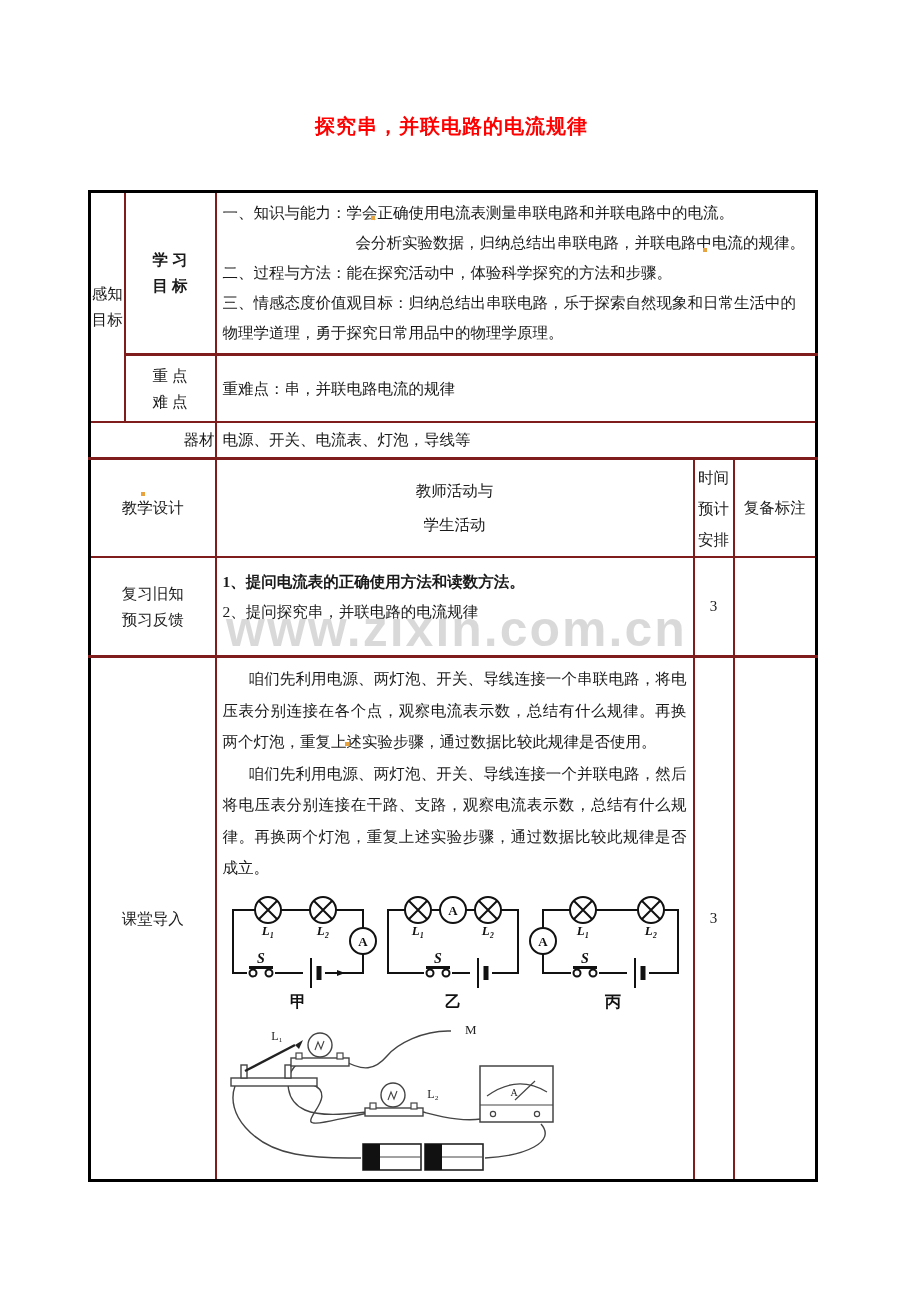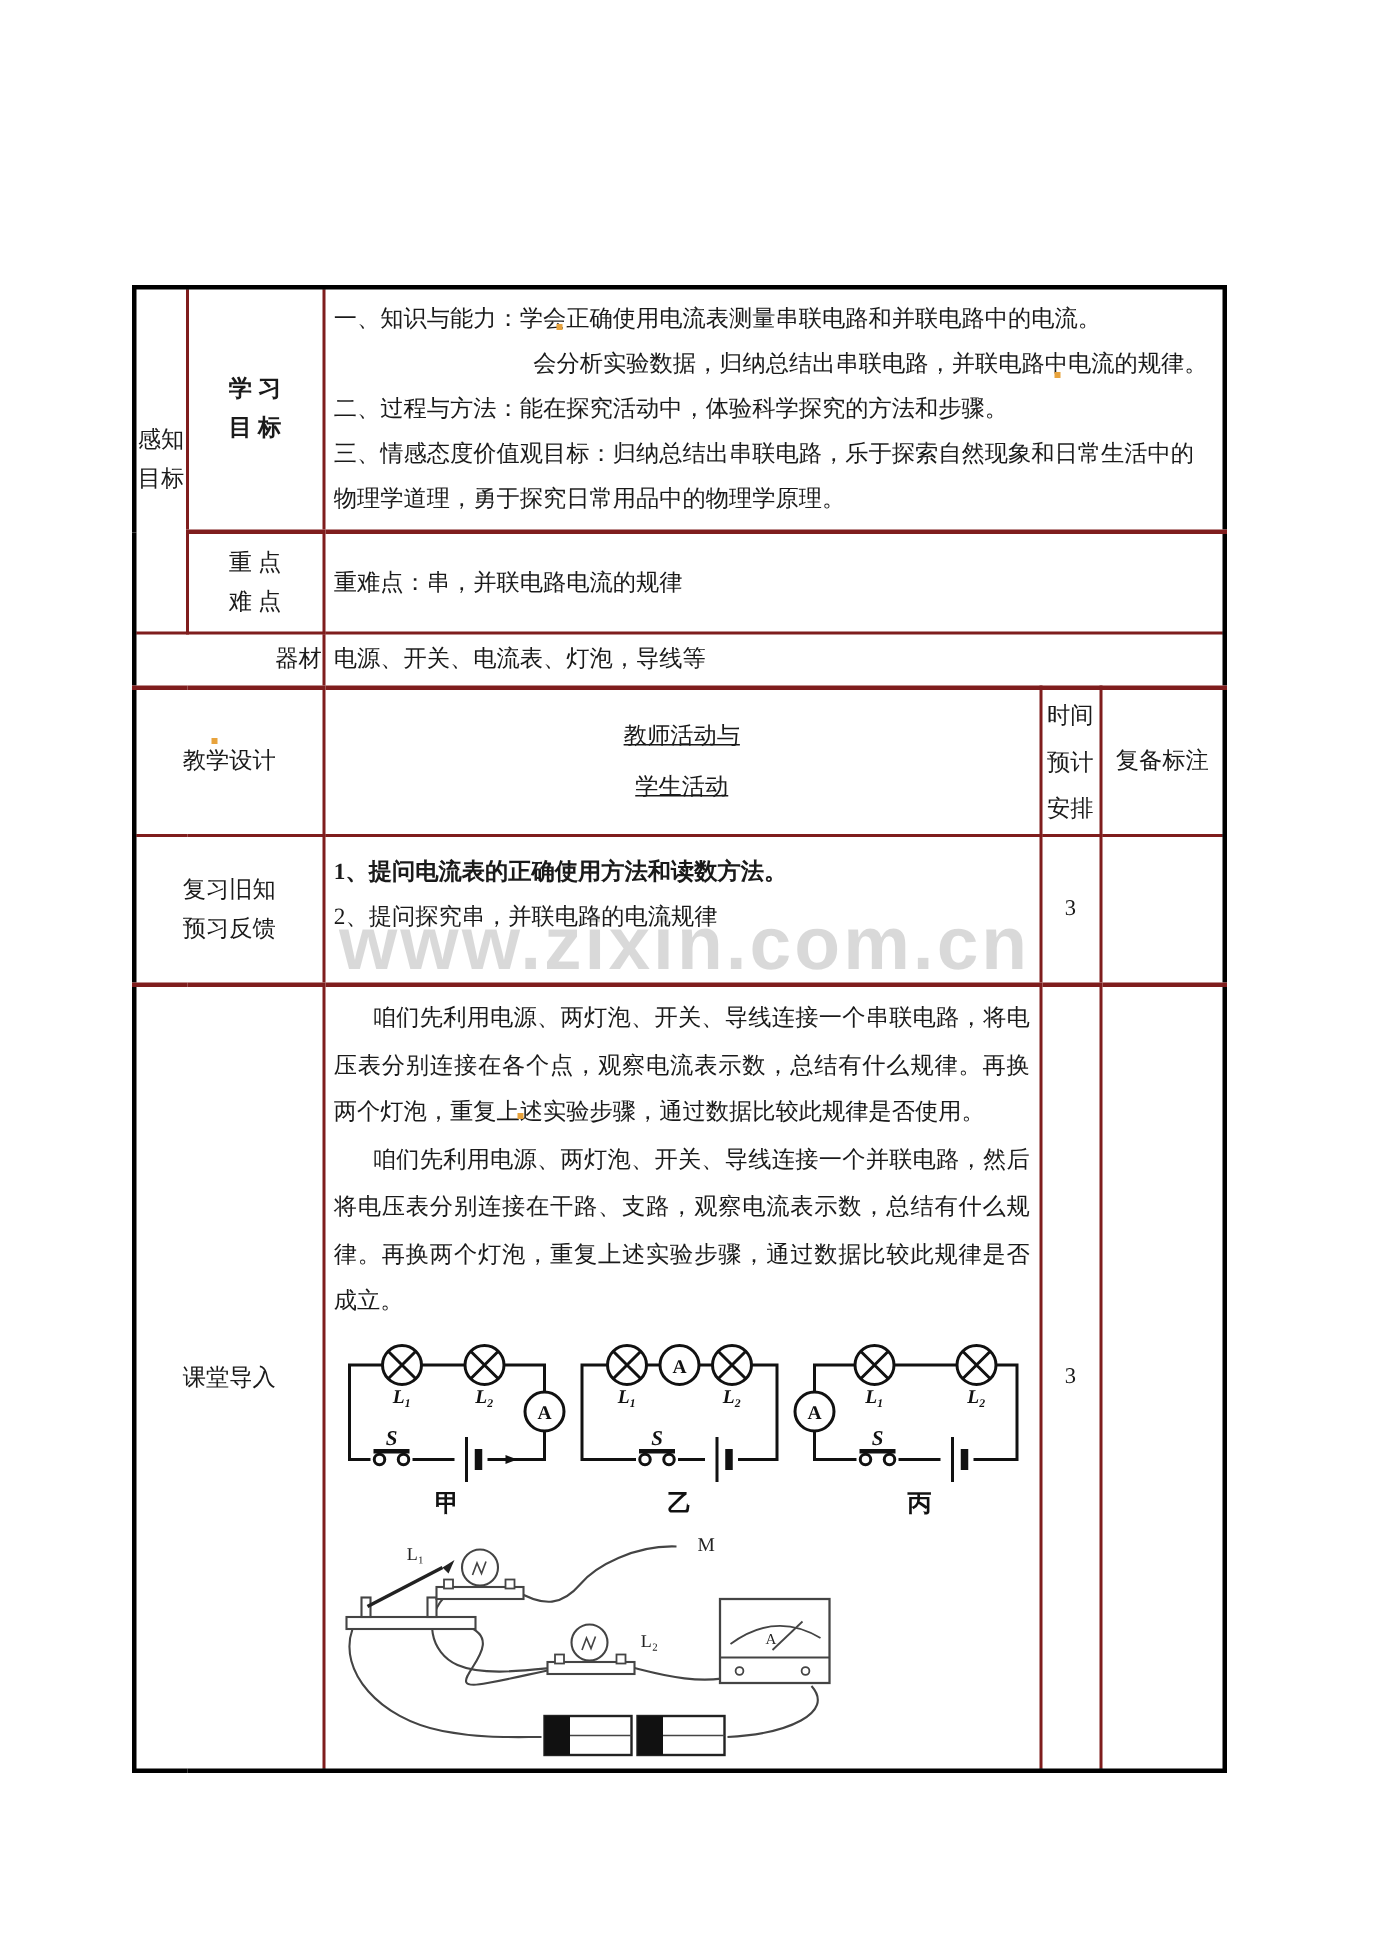--- a/index.html
+++ b/index.html
@@ -17,35 +17,36 @@
   table.plan{border:3px solid #000;}
   tr.r1>td{border-bottom-width:3px;}
   tr.r3>td{border-bottom-width:3px;}
   tr.r5>td{border-bottom-width:3px;}
   td.lbl{text-align:center;line-height:26px;}
   td.content{vertical-align:top;padding:5px 6px;}
   td.content p{margin:0;line-height:30px;}
   .indent-deep{padding-left:133px;}
   .goalwrap p{text-align:left;}
   td.act{vertical-align:middle;text-align:center;}
-  td.act p{margin:0;line-height:34px;text-decoration:underline;}
+  td.act p{margin:0;line-height:34px;}
   td.timehead div{line-height:31px;}
   td.num{text-align:center;font-size:15px;}
   tr.r6 td.content p{line-height:31.5px;text-align:justify;text-indent:26px;margin:0;}
   .svgblock{display:block;}
   .circuits{margin:4px 0 0 0;}
   .setup{margin:6px 0 0 2px;}
   .dot{position:absolute;width:4px;height:4px;background:#e8a33d;z-index:2;}
   svg text{font-family:"Liberation Serif","DejaVu Serif",serif;}
 </style>
 </head>
 <body>
 
 <div class="page">
 
+  <h1 class="doc-title" style="color:#FE0000;">探究串，并联电路的电流规律</h1>
 
   <div class="watermark">www.zixin.com.cn</div>
 
   <span class="dot" style="left:371px;top:216px;"></span>
   <span class="dot" style="left:703px;top:248px;"></span>
   <span class="dot" style="left:141px;top:492px;"></span>
   <span class="dot" style="left:345px;top:742px;"></span>
 
   <table class="plan">
     <colgroup>

